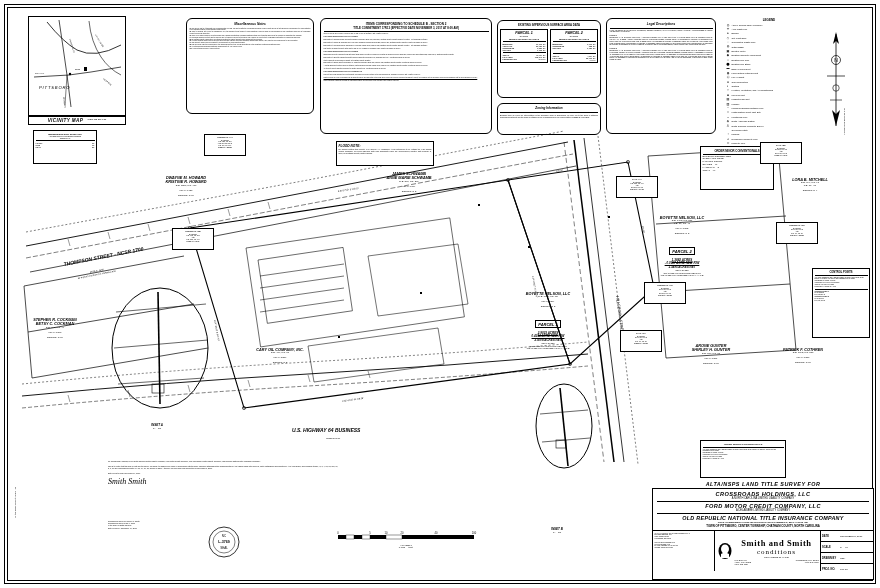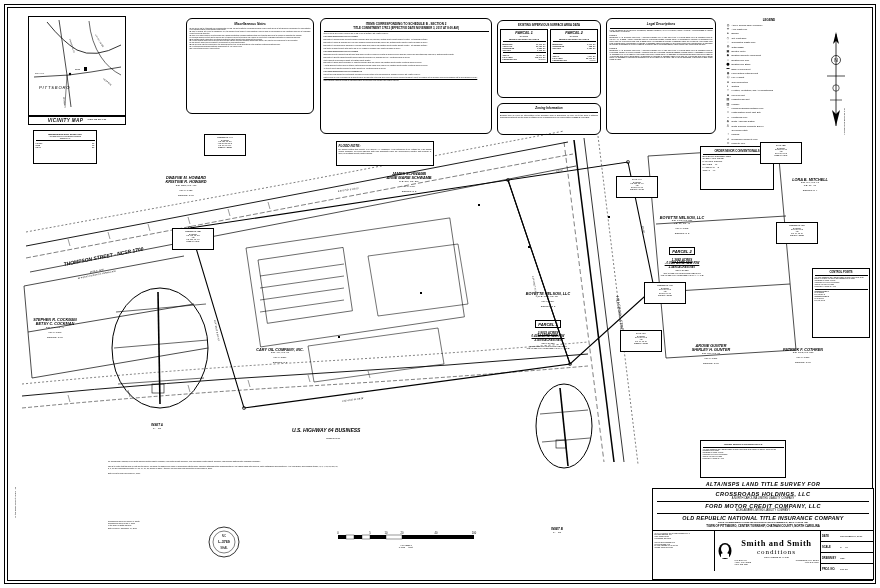--- a/index.html
+++ b/index.html
@@ -692,20 +692,21 @@
   </div>
   <div class="abs ctr" style="left:528px;top:528px;width:58px;">
     <div class="sm bold ital">INSET B</div>
     <div class="tiny ital">1" = 10'</div>
   </div>
 
   <div class="abs" style="left:108px;top:460px;width:230px;">
     <div class="micro2 just">To: Crossroads Holdings, LLC a North Carolina limited liability company; Ford Motor Credit Company, LLC a Delaware limited liability company; Old Republic National Title Insurance Company:</div>
     <div class="micro2 just" style="margin-top:2.5px;">This is to certify that this map or plat and the survey on which it is based were made in accordance with the 2016 Minimum Standard Detail Requirements for ALTA/NSPS Land Title Surveys, jointly established and adopted by ALTA and NSPS, and includes Items 1, 2, 3, 4, 6a, 7a, 7b1, 7c, 8, 9, 11 (see Miscellaneous Note (c)) 13, 14, 16, 18, and 20 of Table A thereof.  The field work was completed on November 7, 2017.</div>
     <div class="micro2" style="margin-top:2.5px;">Date of Plat or Map: November 14, 2017</div>
+    <div style="margin-top:3px;font-family:'Liberation Serif',serif;font-style:italic;font-size:8px;">Smith Smith</div>
   </div>
 
   <div class="abs" style="left:108px;top:520px;width:110px;">
     <div class="micro2">Professional Surveyor: Shelby C. Smith</div>
     <div class="micro2">Professional Surveyor No. L-3769</div>
     <div class="micro2">In the Town of  North Carolina</div>
     <div class="micro2">Date of Survey: November 14, 2017</div>
   </div>
 
   <div class="abs" style="left:206px;top:524px;width:36px;height:36px;">

